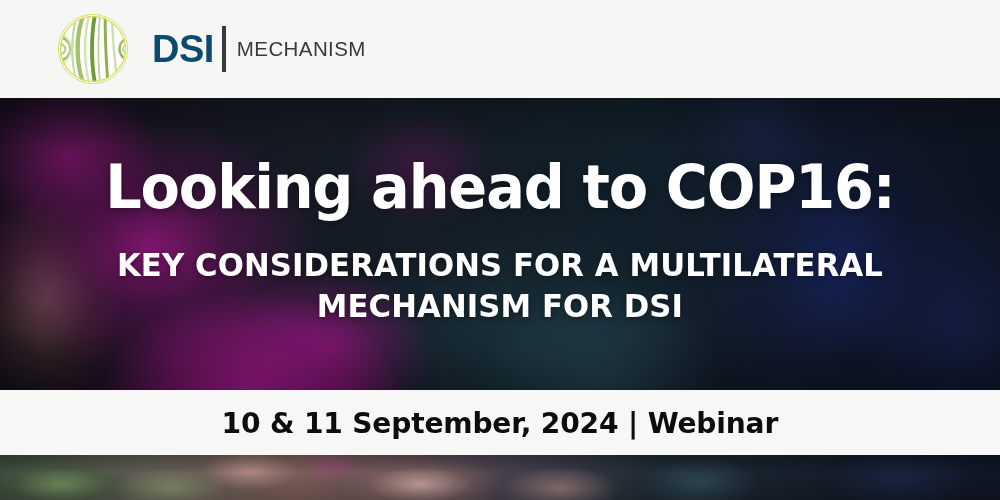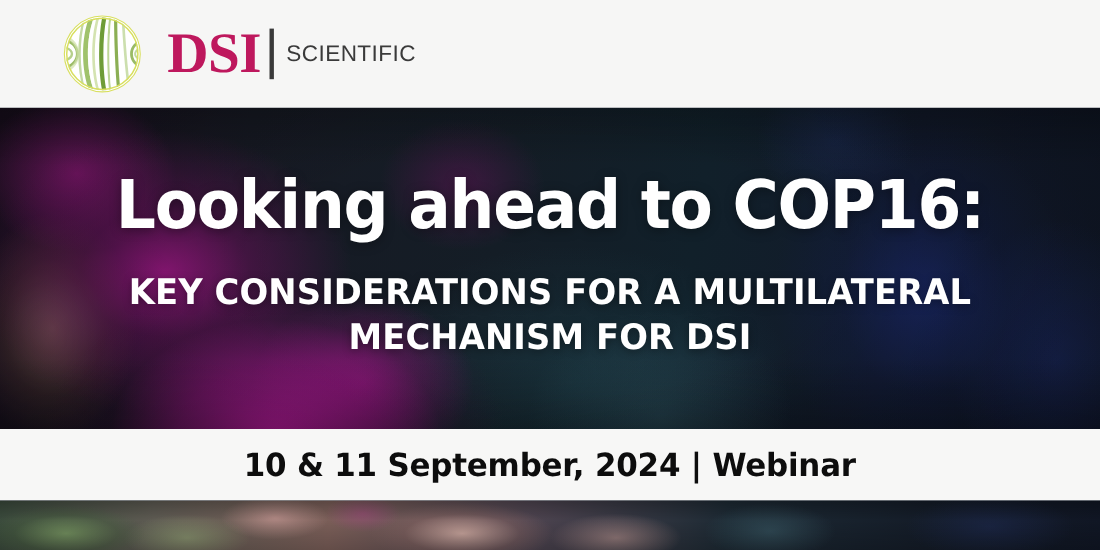--- a/index.html
+++ b/index.html
@@ -33,25 +33,25 @@
     border:1.5px solid #d8df5e;
     overflow:hidden;
   }
   .logo-mark svg { display:block; width:100%; height:100%; }
 
   .logo-text {
     display:flex; align-items:center;
     margin-left:24px;
   }
   .logo-dsi {
-    font-family:Liberation Serif, serif;
-    font-weight:bold;
-    font-size:52px;
+    font-family:Liberation Sans, sans-serif;
+    font-weight:bold;
+    font-size:38px;
     letter-spacing:-0.5px;
-    color:#be185d;
+    color:#0c4a6e;
     line-height:1;
   }
   .logo-divider {
     width:4px; height:46px;
     background:#3a3a3a;
     margin:0 11px 0 8px;
   }
   .logo-sub {
     display:flex; flex-direction:column;
     justify-content:center;
@@ -210,21 +210,21 @@
           <path d="M43.5 0 C41 20, 41 50, 43.5 70 L45.5 70 C43 50, 43 20, 45.5 0 Z" fill="#ffffff" opacity="0.6"></path>
         </g>
         <circle cx="35" cy="35" r="33.3" fill="none" stroke="#d8df5e" stroke-width="1.4"></circle>
       </svg>
     </div>
 
     <div class="logo-text">
       <div class="logo-dsi">DSI</div>
       <div class="logo-divider"></div>
       <div class="logo-sub">
-        <span>SCIENTIFIC</span>
+        <span>MECHANISM</span>
       </div>
     </div>
   </div>
 
   <div class="hero">
     <div class="hero-photo"></div>
     <div class="hero-vignette"></div>
 
     <div class="hero-text">
       <div class="hero-title">Looking ahead to COP16:</div>

